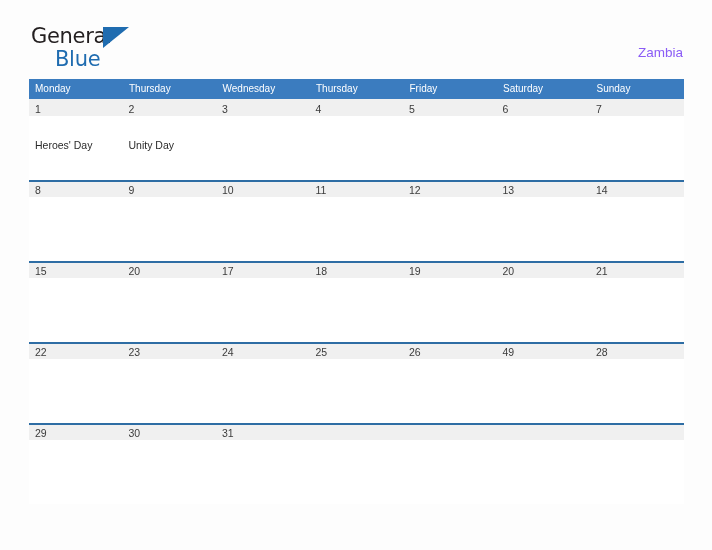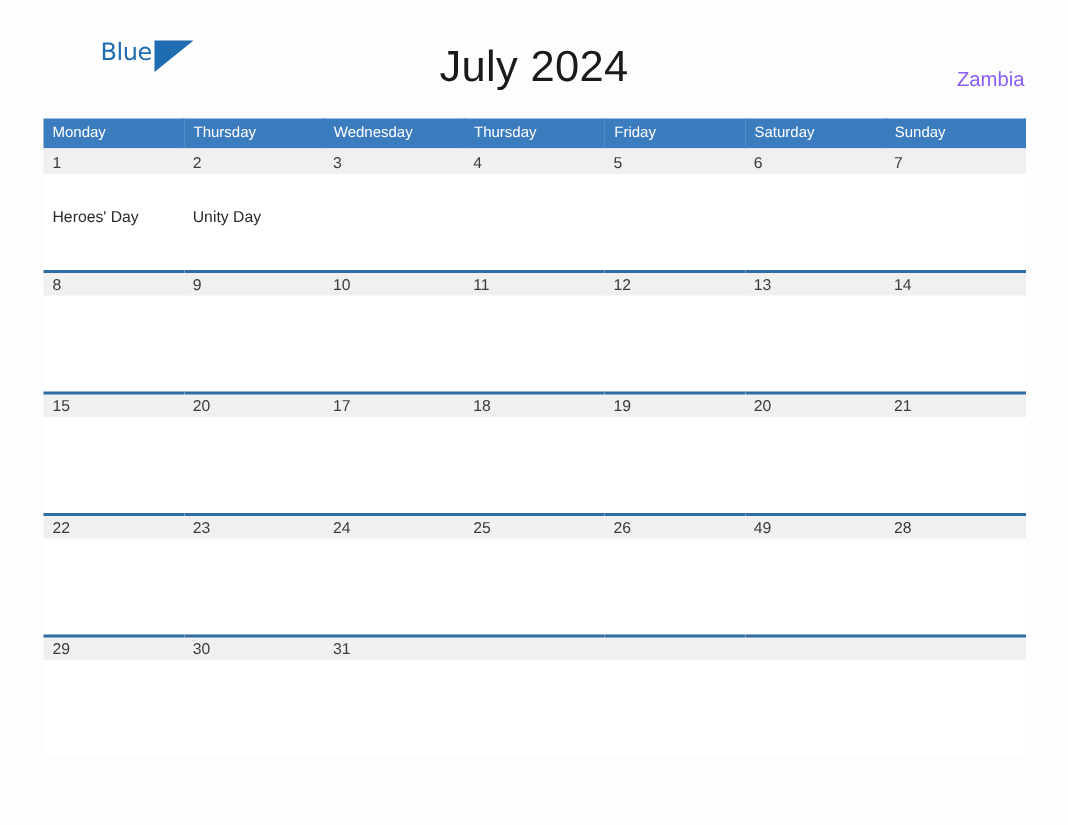--- a/index.html
+++ b/index.html
@@ -42,25 +42,25 @@
   .logo-general {
     font-family: "DejaVu Sans", sans-serif;
     font-size: 21px;
     letter-spacing: -0.3px;
     color: #231f20;
     display: block;
     height: 22px;
   }
   .logo-blue {
     font-family: "DejaVu Sans", sans-serif;
-    font-size: 16px;
+    font-size: 21px;
     letter-spacing: -0.3px;
     color: #1f6cb0;
     display: block;
-    margin-left: 36px;
+    margin-left: 24px;
     margin-top: 1px;
   }
   .logo-triangle {
     position: absolute;
     left: 72px;
     top: 1px;
     width: 0;
     height: 0;
     border-top: 21px solid #1f6cb0;
     border-right: 26px solid transparent;
@@ -152,25 +152,25 @@
   }
 </style>
 </head>
 <body>
 
 <div class="page">
 
   <div class="header">
 
     <div class="logo">
+      <span class="logo-general">General</span>
       <span class="logo-triangle"></span>
       <span class="logo-blue">Blue</span>
     </div>
 
-    <div class="cal-title">July 2024</div>
 
     <div class="cal-country">Zambia</div>
 
   </div>
 
   <table class="calendar">
     <thead>
       <tr>
         <th>Monday</th>
         <th>Thursday</th>

